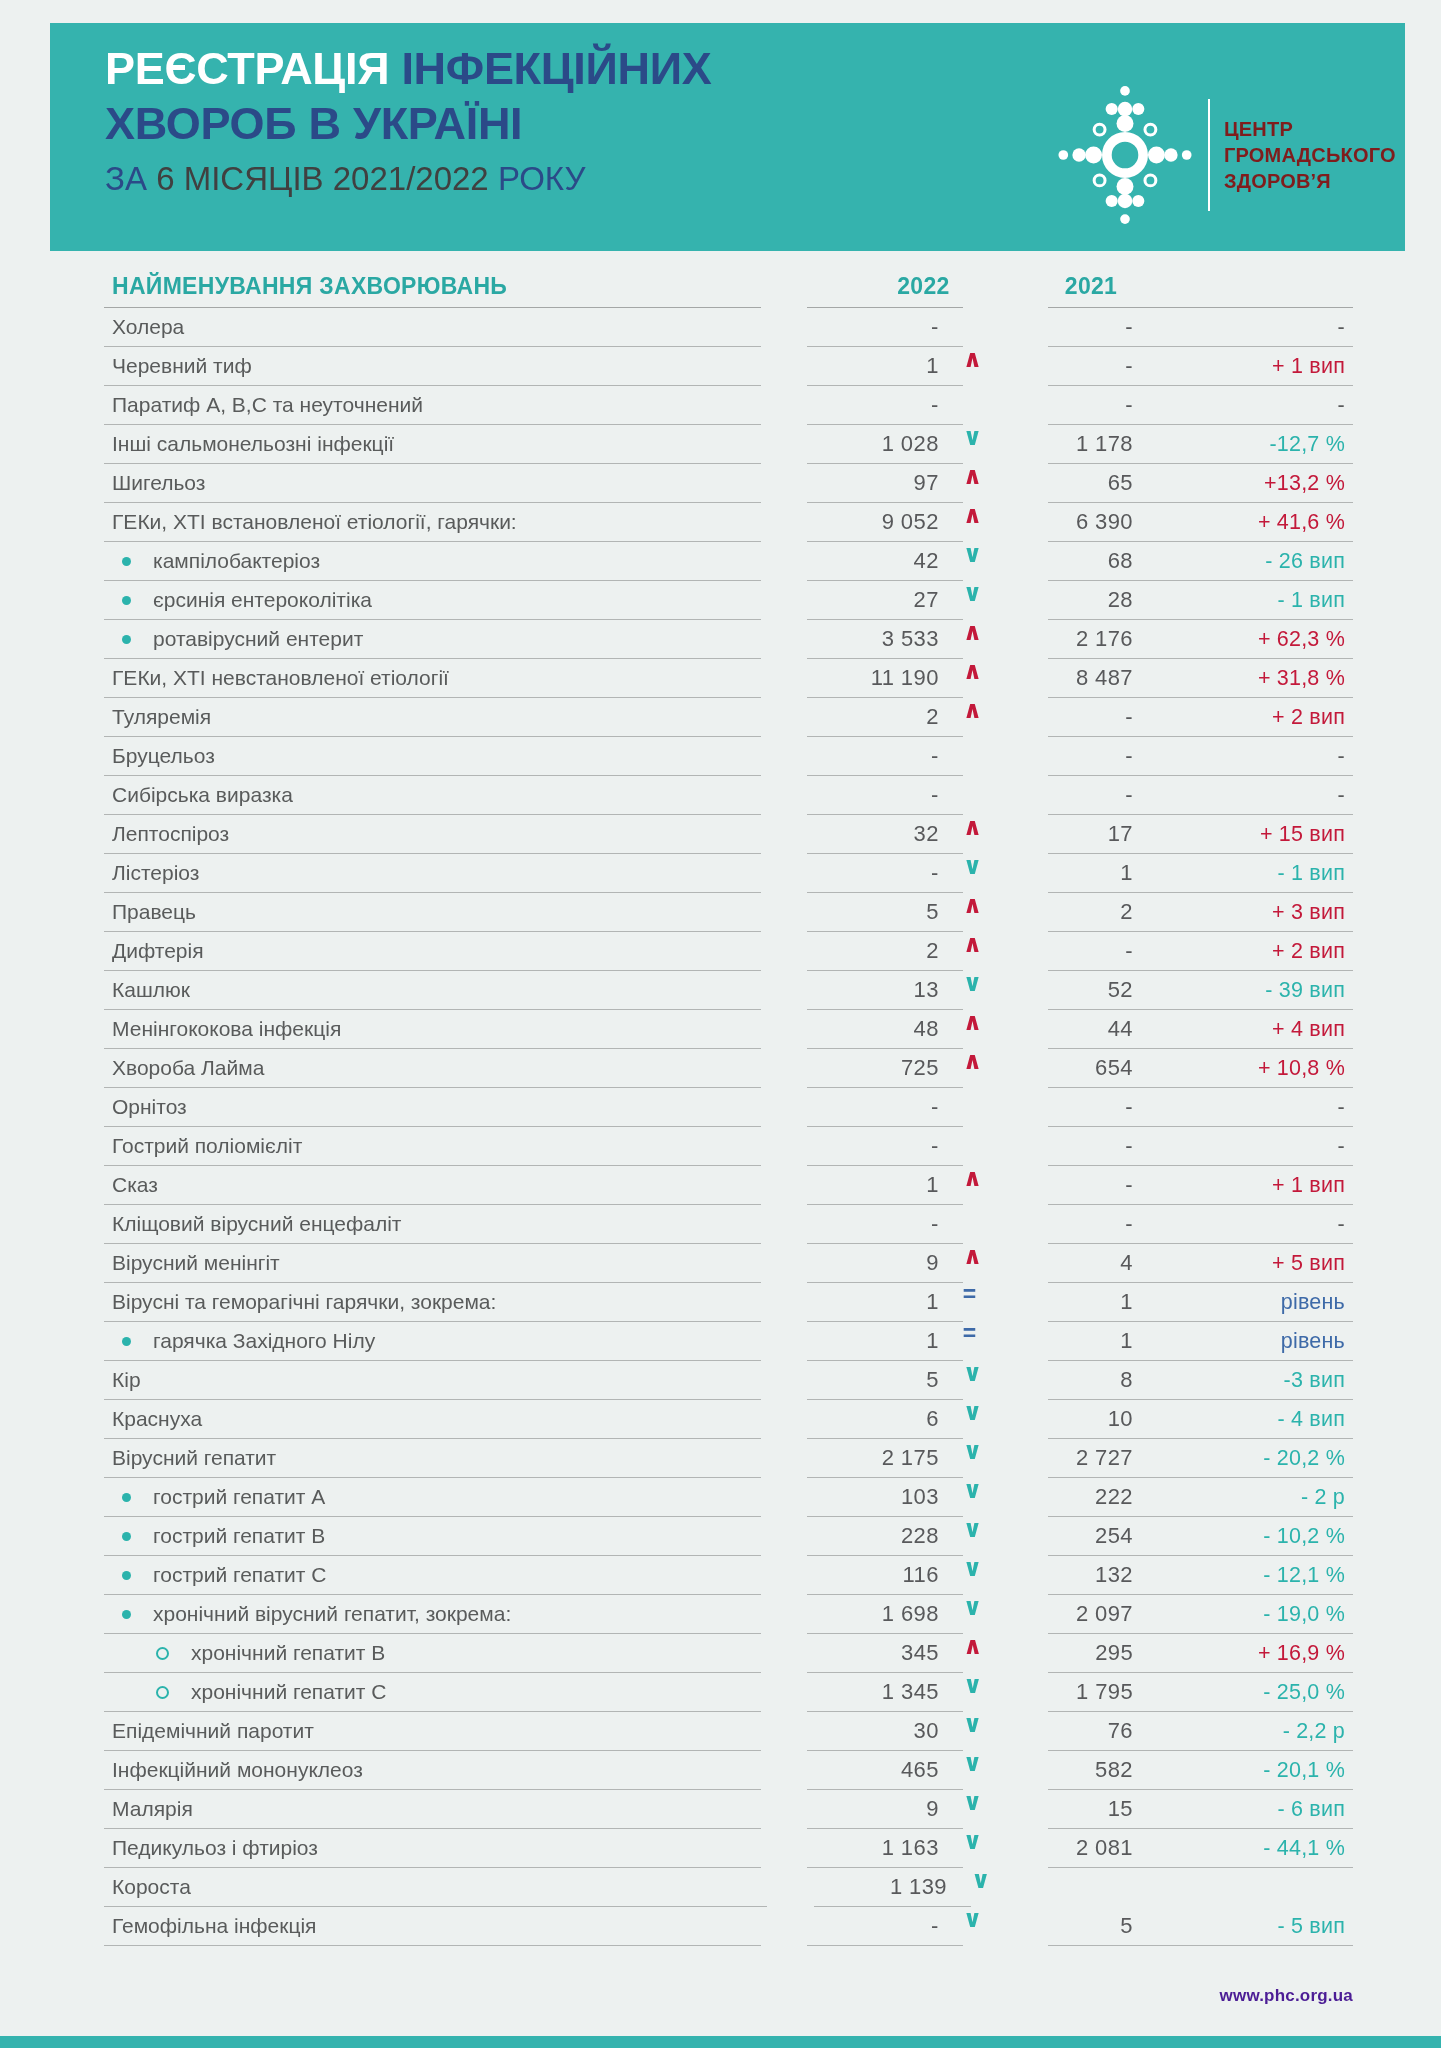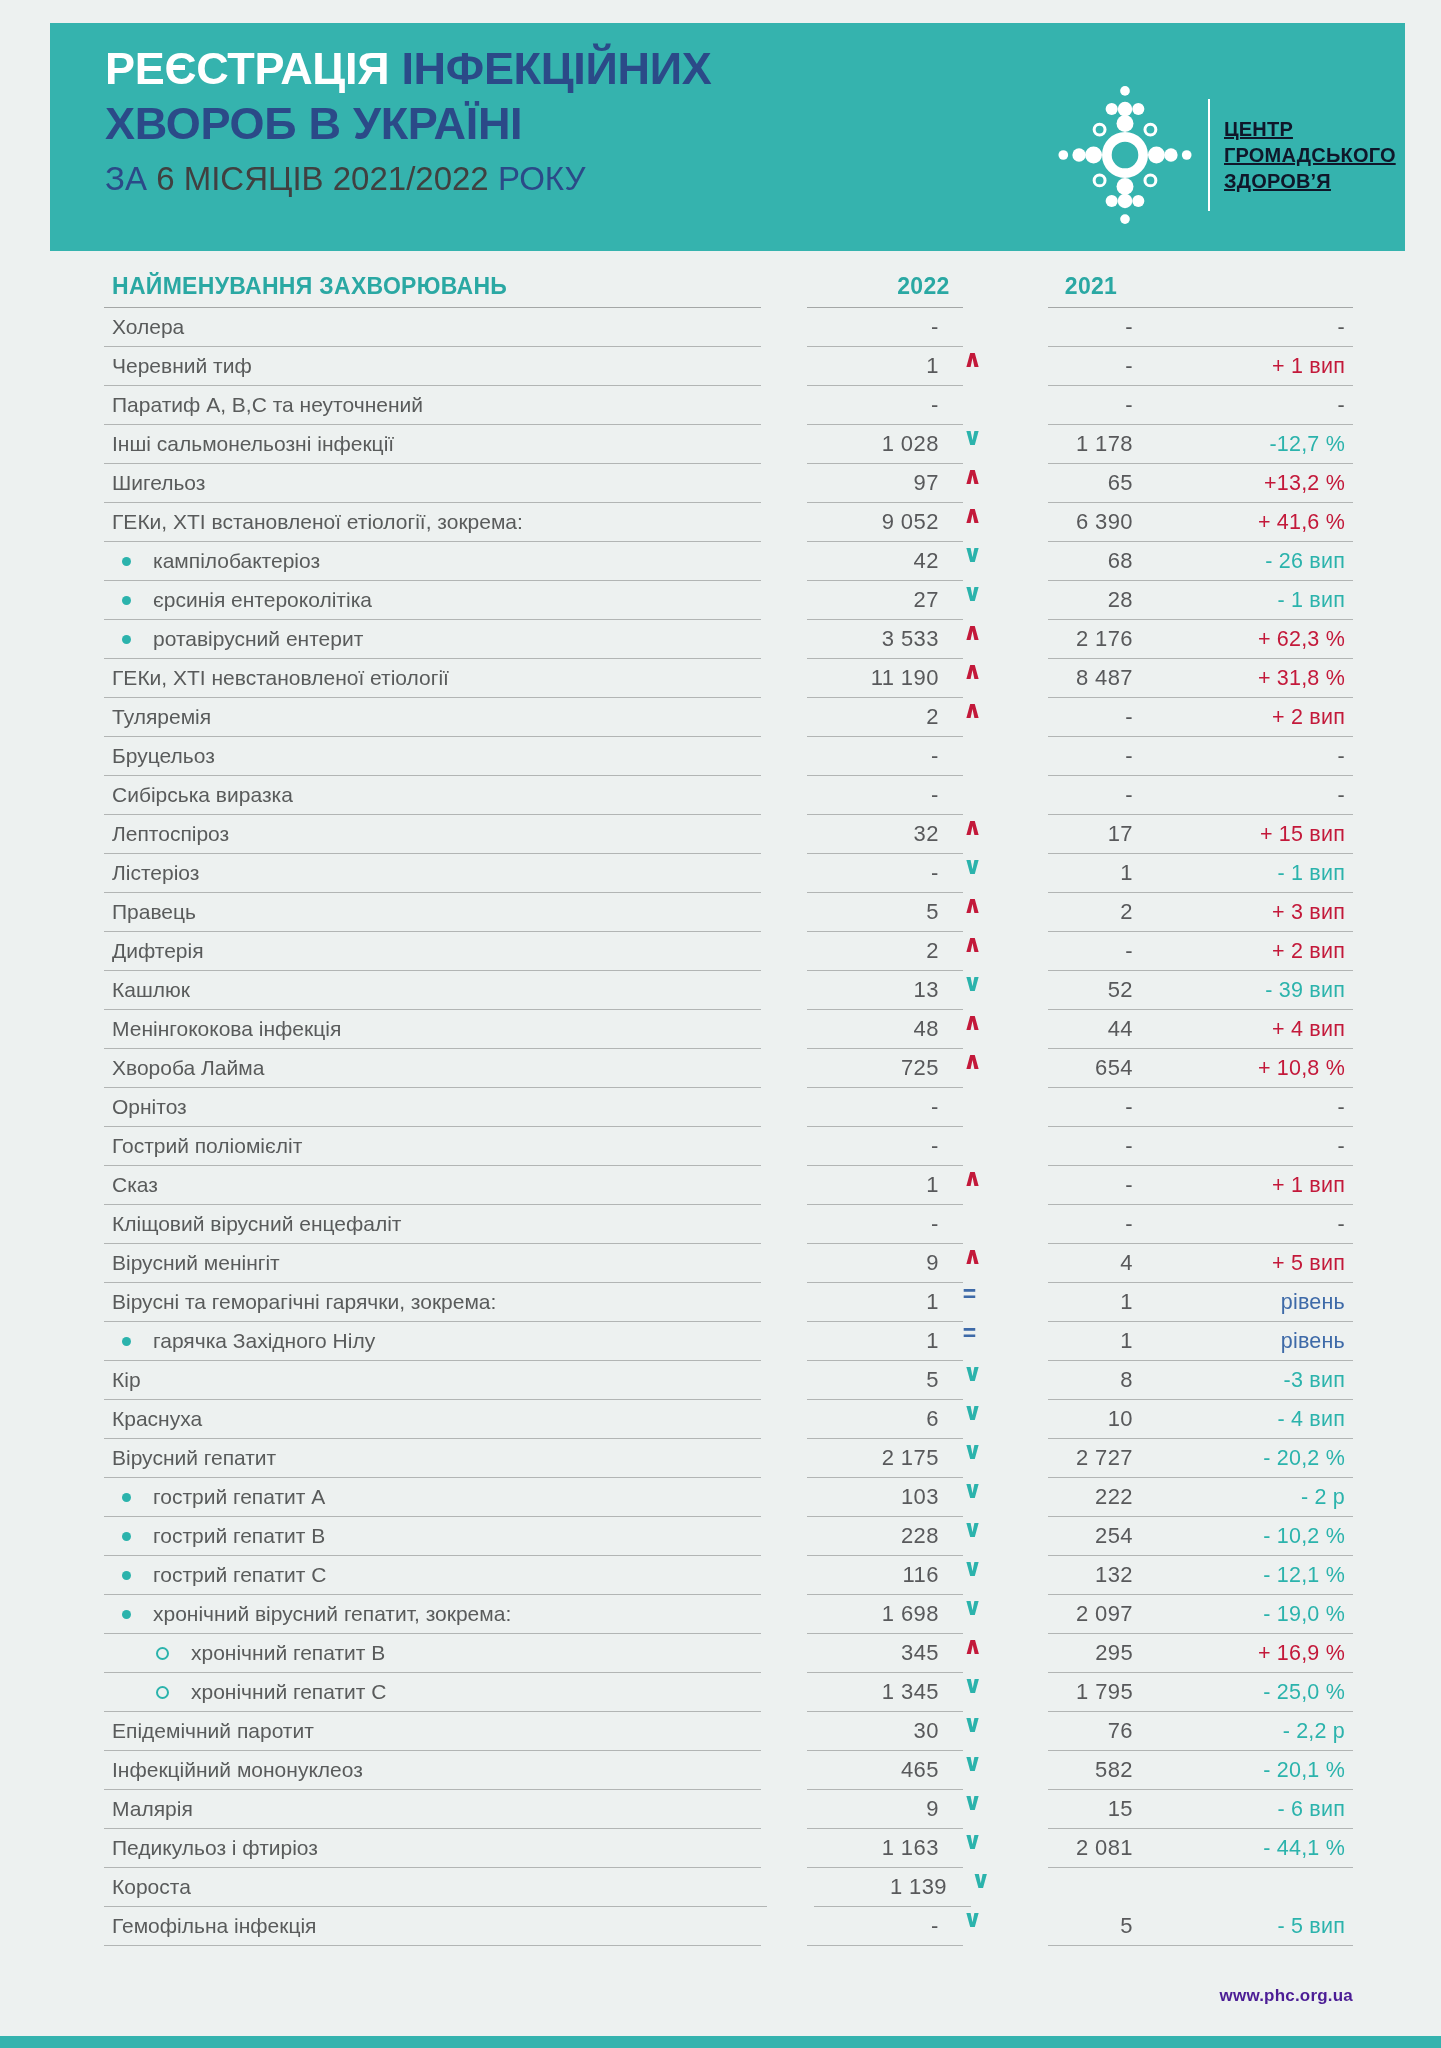--- a/index.html
+++ b/index.html
@@ -21,21 +21,21 @@
   .title-line .white{color:#ffffff;}
   .subtitle{
     margin-top:9px;font-size:33px;font-weight:normal;color:#2b4a88;
     line-height:38px;white-space:nowrap;
   }
   .subtitle .white{color:#404040;}
   
   .logo-wrap{position:absolute;left:1000px;top:42px;width:330px;height:180px;display:flex;align-items:center;}
   .logo-dots{width:150px;height:150px;flex:0 0 auto;}
   .logo-divider{width:2px;height:112px;background:#ffffff;margin:0 14px 0 8px;flex:0 0 auto;}
-  .logo-text{color:#0f172a;font-weight:bold;font-size:20px;line-height:26px;letter-spacing:0.2px;text-decoration:underline;}
+  .logo-text{color:#7f1d1d;font-weight:bold;font-size:20px;line-height:26px;letter-spacing:0.2px;}
   
   .table{position:absolute;left:92px;top:266px;width:1261px;}
   .table-header-row,.table-row{display:flex;margin-left:12px;}
   .table-header-row{height:42px;}
   .table-row{height:39px;}
   .cell{
     display:flex;align-items:center;box-sizing:border-box;
     border-bottom:1px solid #b2b5b4;
   }
   .table-header-row .cell{align-items:flex-end;padding-bottom:7px;border-bottom-color:#a4a7a6;}
@@ -224,21 +224,21 @@
       <span class="arrow up">∧</span>
     </div>
     <div class="cell col3-cell">
       <span class="num v2021-box">65</span>
       <span class="change up">+13,2 %</span>
     </div>
   </div>
       <div class="table-row lvl0">
     <div class="cell name-cell">
 
-      <span class="row-name">ГЕКи, ХТІ встановленої етіології, зокрема:</span>
+      <span class="row-name">ГЕКи, ХТІ встановленої етіології, гарячки:</span>
     </div>
     <div class="gap-cell"></div>
     <div class="cell v2022-cell">
       <span class="num">9 052</span>
     </div>
     <div class="arrow-cell">
       <span class="arrow up">∧</span>
     </div>
     <div class="cell col3-cell">
       <span class="num v2021-box">6 390</span>

